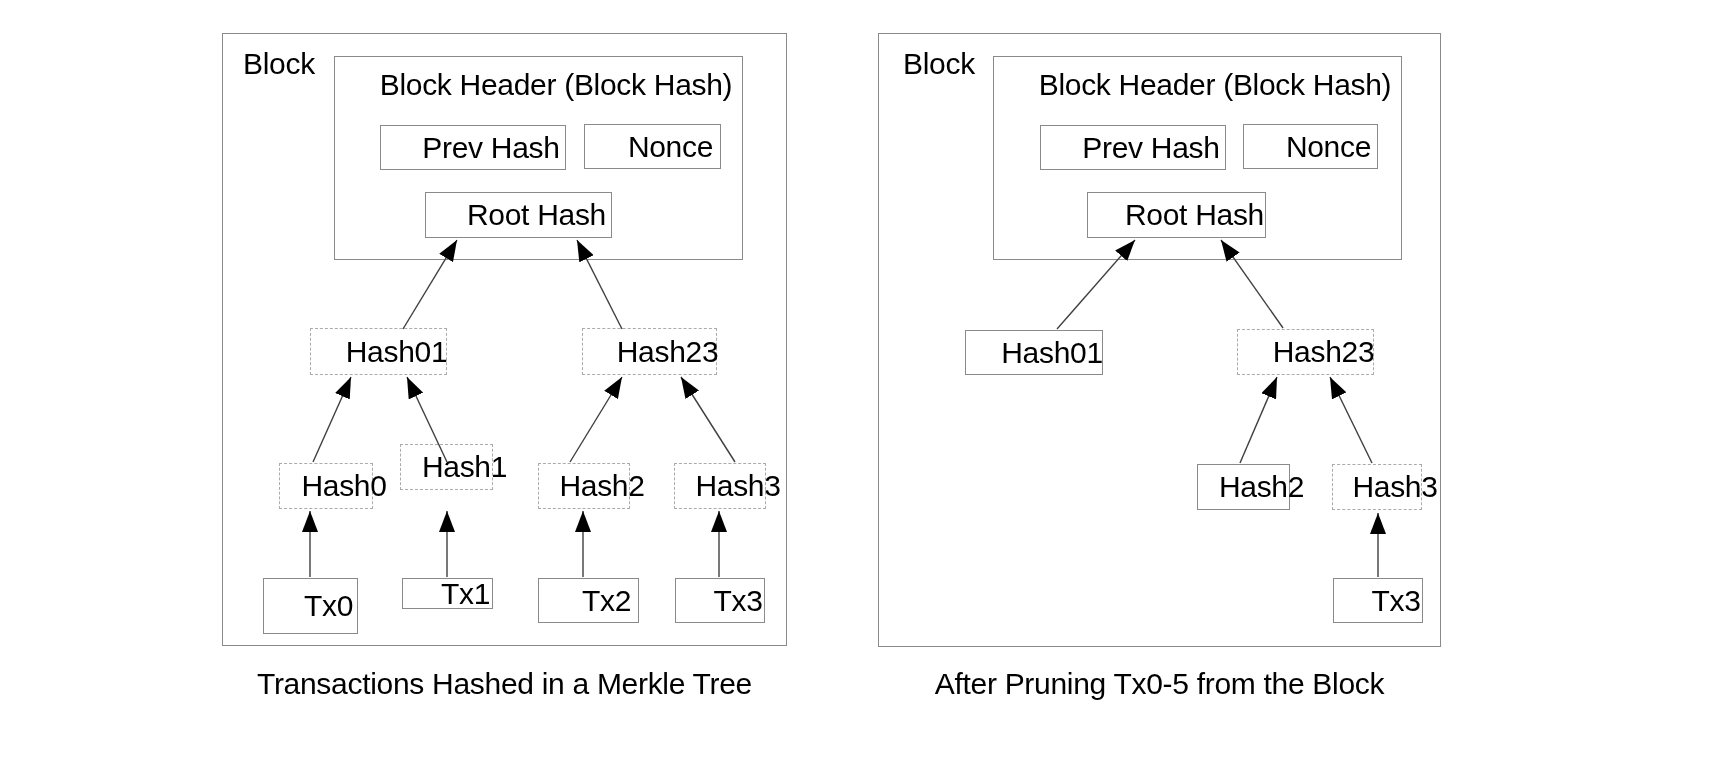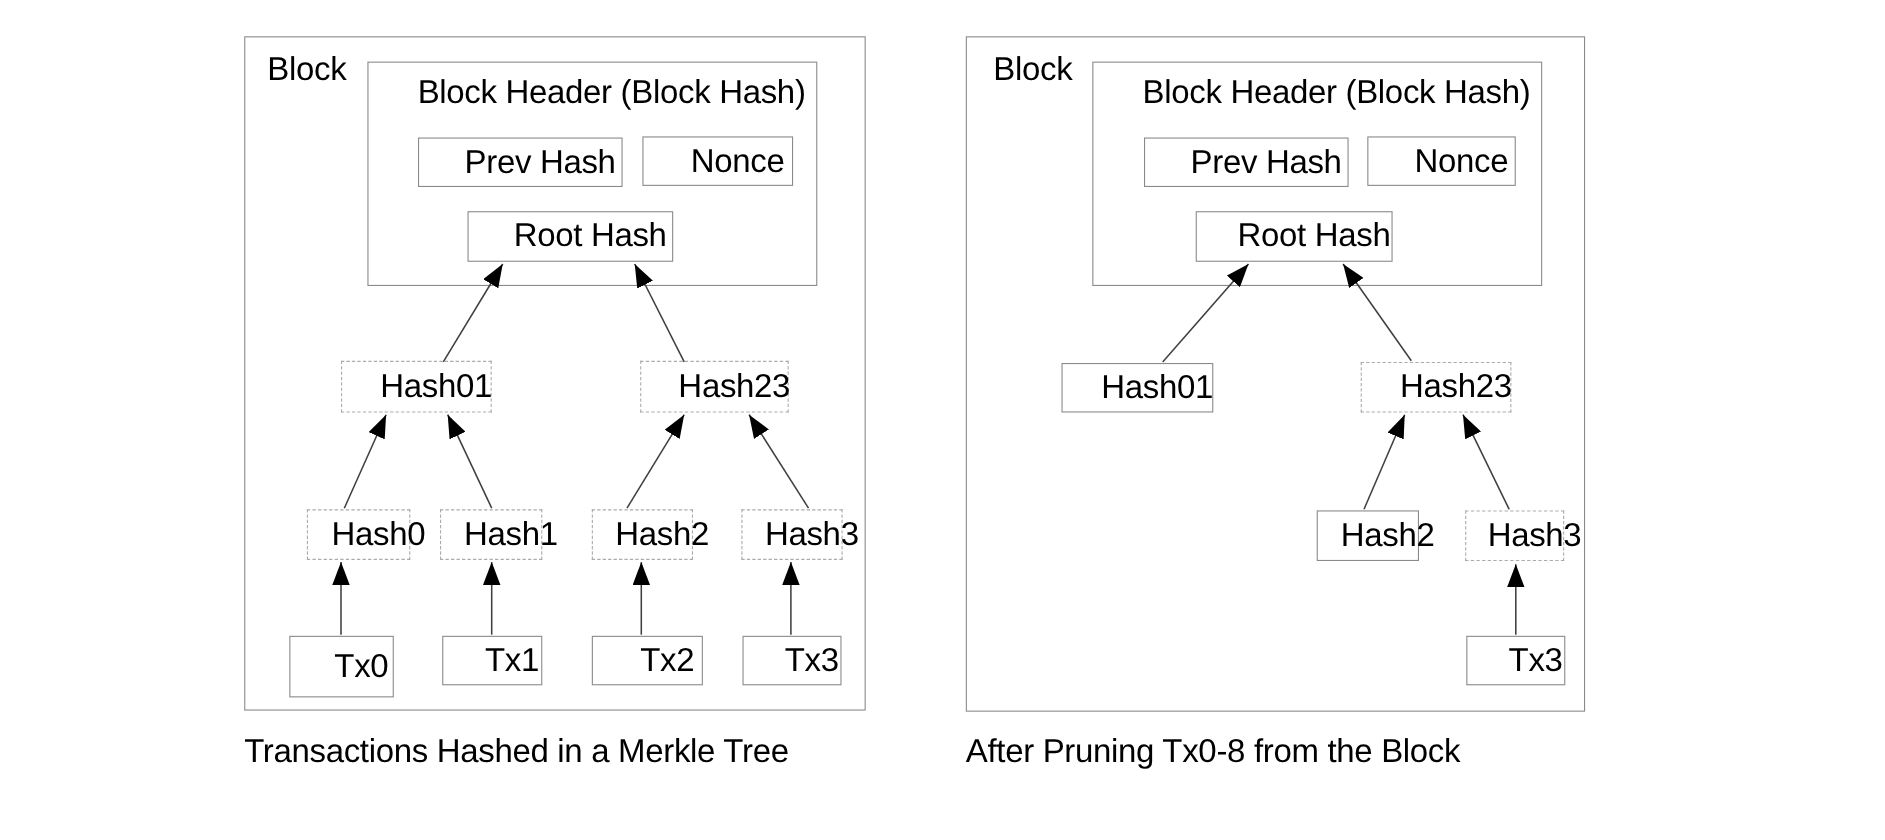--- a/index.html
+++ b/index.html
@@ -15,21 +15,21 @@
   .abs{position:absolute;box-sizing:border-box;}
   .panel{border:1.5px solid var(--box-border);background:transparent;}
   .node{
     border:1.5px solid var(--box-border);background:#fff;
     display:flex;align-items:center;justify-content:center;
     font-size:30px;white-space:nowrap;padding-left:36px;
   }
   .node.dashed{border:1.5px dashed var(--dashed-border);}
   .plain-label{font-size:30px;line-height:34px;white-space:nowrap;}
   .header-title{font-size:30px;line-height:34px;text-align:center;white-space:nowrap;padding-left:35px;}
-  .caption{font-size:30px;line-height:36px;text-align:left;white-space:nowrap;}
+  .caption{font-size:30px;line-height:36px;text-align:center;white-space:nowrap;}
   svg.arrow-layer{position:absolute;left:0;top:0;pointer-events:none;}
   .arrow-line{stroke:var(--line);stroke-width:1.4px;}
   .arrow-head{fill:var(--arrowhead);}
 </style>
 </head>
 <body>
 
 <div class="canvas">
 
   <div class="abs panel" style="left:222px;top:33px;width:565px;height:613px"></div>
@@ -57,37 +57,37 @@
   </div>
 
   <div class="abs node dashed" style="left:582px;top:328px;width:135px;height:47px">
     <span>Hash23</span>
   </div>
 
   <div class="abs node dashed" style="left:279px;top:463px;width:94px;height:46px">
     <span>Hash0</span>
   </div>
 
-  <div class="abs node dashed" style="left:400px;top:463px;width:93px;height:46px">
+  <div class="abs node dashed" style="left:400px;top:444px;width:93px;height:46px">
     <span>Hash1</span>
   </div>
 
   <div class="abs node dashed" style="left:538px;top:463px;width:92px;height:46px">
     <span>Hash2</span>
   </div>
 
   <div class="abs node dashed" style="left:674px;top:463px;width:92px;height:46px">
     <span>Hash3</span>
   </div>
 
   <div class="abs node" style="left:263px;top:578px;width:95px;height:56px">
     <span>Tx0</span>
   </div>
 
-  <div class="abs node" style="left:402px;top:578px;width:91px;height:45px">
+  <div class="abs node" style="left:402px;top:578px;width:91px;height:31px">
     <span>Tx1</span>
   </div>
 
   <div class="abs node" style="left:538px;top:578px;width:101px;height:45px">
     <span>Tx2</span>
   </div>
 
   <div class="abs node" style="left:675px;top:578px;width:90px;height:45px">
     <span>Tx3</span>
   </div>
@@ -127,21 +127,21 @@
   </div>
 
   <div class="abs node dashed" style="left:1332px;top:464px;width:90px;height:46px">
     <span>Hash3</span>
   </div>
 
   <div class="abs node" style="left:1333px;top:578px;width:90px;height:45px">
     <span>Tx3</span>
   </div>
 
-  <div class="abs caption" style="left:878px;top:666px;width:563px">After Pruning Tx0-8 from the Block</div>
+  <div class="abs caption" style="left:878px;top:666px;width:563px">After Pruning Tx0-5 from the Block</div>
 
   <svg class="arrow-layer" width="1714" height="764" viewBox="0 0 1714 764">
     <defs>
       <marker id="ah" viewBox="0 0 21 16" refX="21" refY="8" markerWidth="21" markerHeight="16" markerUnits="userSpaceOnUse" orient="auto">
         <path class="arrow-head" d="M0,0 L21,8 L0,16 Z"></path>
       </marker>
     </defs>
 
     <line class="arrow-line" x1="403" y1="329" x2="457" y2="240" marker-end="url(#ah)"></line>
     <line class="arrow-line" x1="622" y1="329" x2="577" y2="240" marker-end="url(#ah)"></line>

